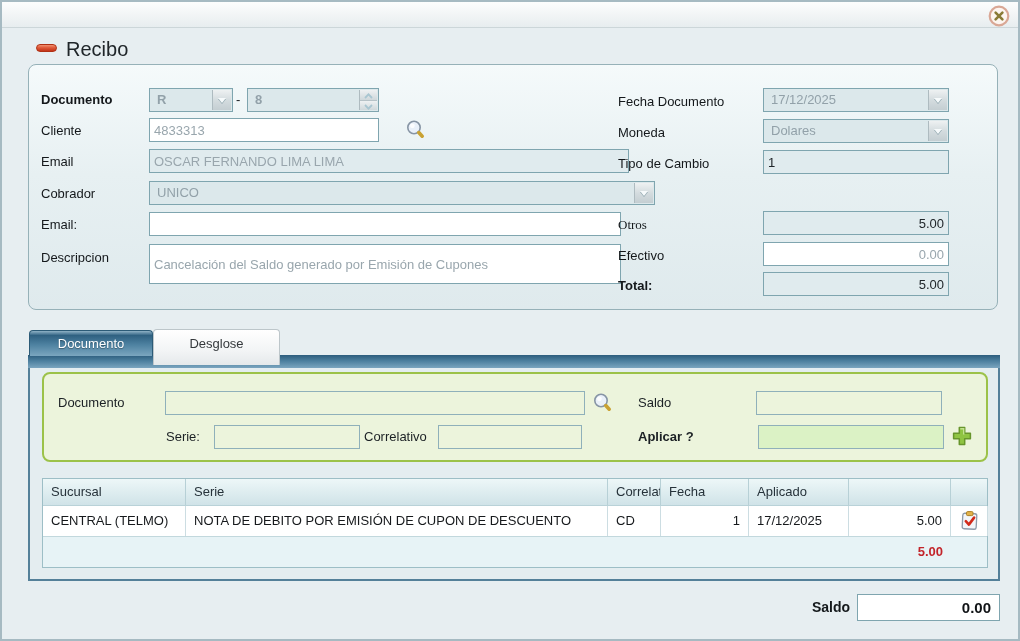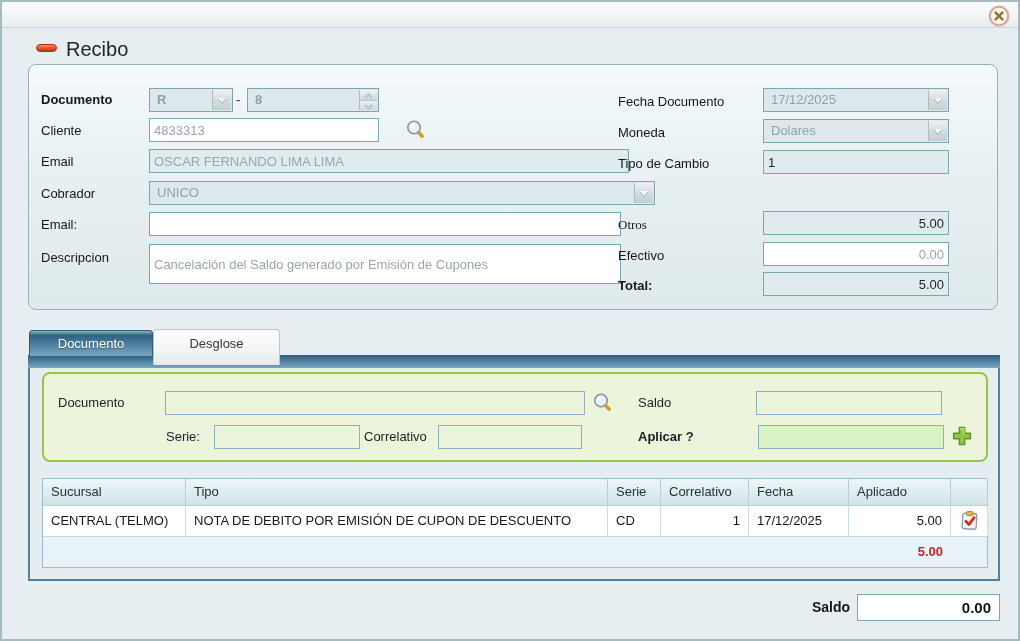--- a/index.html
+++ b/index.html
@@ -274,21 +274,20 @@
       <svg width="22" height="22" viewBox="0 0 22 22">
         <path d="M8.3 2.6 h5.4 v5.7 h5.7 v5.4 h-5.7 v5.7 H8.3 v-5.7 H2.6 V8.3 h5.7 z" fill="#8fc443" stroke="#67952c" stroke-width="1.5" stroke-linejoin="round"></path>
         <path d="M9.3 3.8 h3.4 v5.7" fill="none" stroke="#c9e69a" stroke-width="1.4" opacity="0.9"></path>
       </svg>
     </button>
   </div>
 
   <div class="grid">
     <div class="grow head">
       <div class="gcell">Sucursal</div>
-      <div class="gcell">Tipo</div>
       <div class="gcell">Serie</div>
       <div class="gcell">Correlativo</div>
       <div class="gcell">Fecha</div>
       <div class="gcell">Aplicado</div>
       <div class="gcell"></div>
     </div>
     <div class="grow body">
       <div class="gcell">CENTRAL (TELMO)</div>
       <div class="gcell">NOTA DE DEBITO POR EMISIÓN DE CUPON DE DESCUENTO</div>
       <div class="gcell">CD</div>

